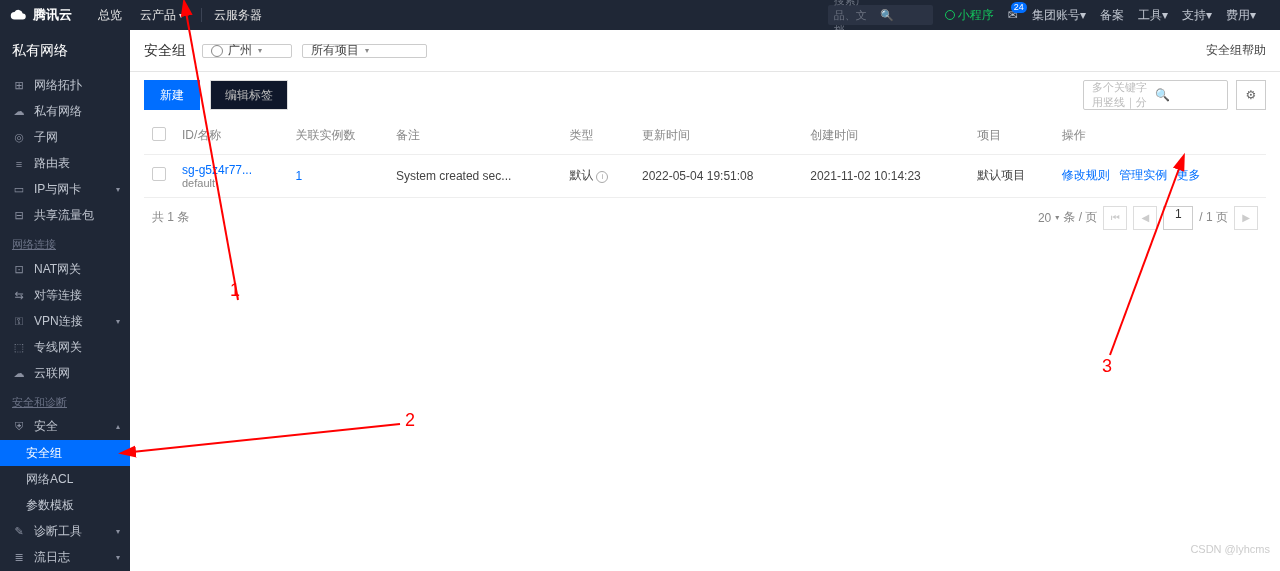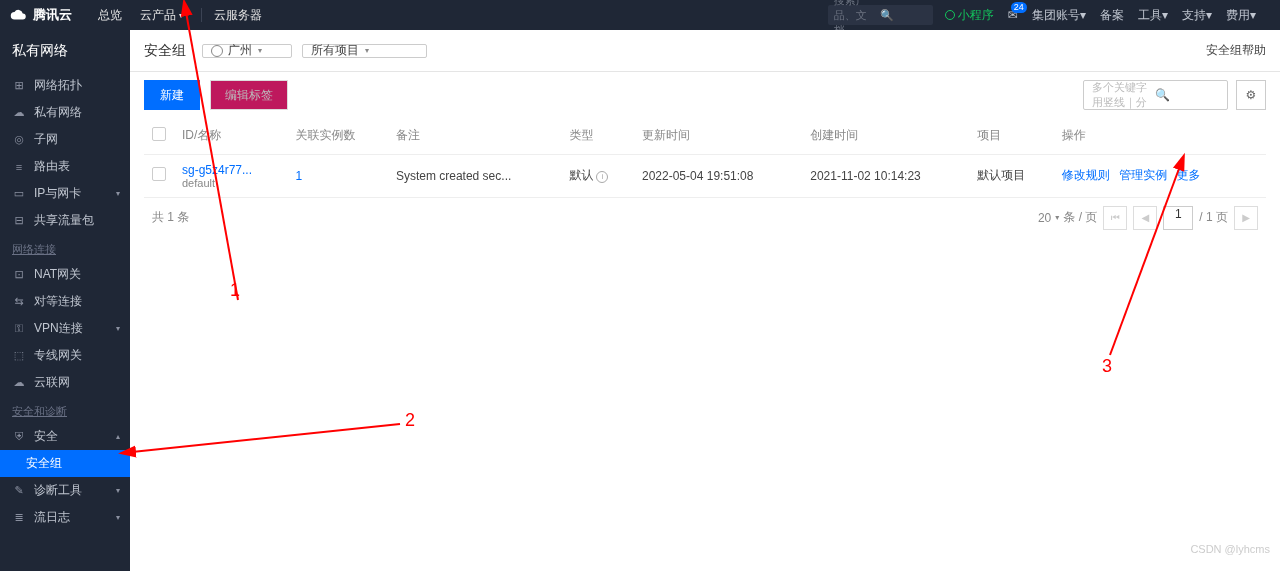--- a/index.html
+++ b/index.html
@@ -41,21 +41,21 @@
 .page-header { height: 42px; border-bottom: 1px solid #e5e5e5; display: flex; align-items: center; padding: 0 14px; }
 .page-header h3 { font-size: 14px; font-weight: 500; margin-right: 16px; }
 .select { height: 14px; border: 1px solid #ccc; border-radius: 2px; display: flex; align-items: center; padding: 0 8px; font-size: 12px; color: #444; margin-right: 10px; cursor: pointer; }
 .select .globe { width: 12px; height: 12px; border: 1px solid #888; border-radius: 50%; margin-right: 5px; }
 .select .tri { margin-left: 6px; font-size: 8px; color: #888; }
 .page-header .spacer { flex: 1; }
 .page-header .help { color: #444; font-size: 12px; }
 
 .toolbar { height: 46px; display: flex; align-items: center; padding: 0 14px; }
 .btn-primary { background: #006eff; color: #fff; border: none; height: 30px; padding: 0 16px; font-size: 12px; cursor: pointer; }
-.btn-ghost { background: #be185d; color: #bbb; border: 1px solid #ddd; height: 30px; padding: 0 14px; font-size: 12px; margin-left: 10px; cursor: not-allowed; }
+.btn-ghost { background: #0f172a; color: #bbb; border: 1px solid #ddd; height: 30px; padding: 0 14px; font-size: 12px; margin-left: 10px; cursor: not-allowed; }
 .toolbar .spacer { flex: 1; }
 .search-field { height: 30px; border: 1px solid #ccc; border-radius: 2px; display: flex; align-items: center; padding: 0 8px; width: 145px; }
 .search-field span { color: #bbb; font-size: 11px; flex: 1; }
 .search-field .si { color: #888; font-size: 12px; }
 .cfg-btn { width: 30px; height: 30px; border: 1px solid #ccc; margin-left: 8px; display: flex; align-items: center; justify-content: center; cursor: pointer; color: #666; }
 
 .table-wrap { padding: 0 14px; }
 table { width: 100%; border-collapse: collapse; font-size: 12px; }
 th { text-align: left; height: 36px; color: #888; font-weight: 400; padding: 0 8px; border-bottom: 1px solid #eee; }
 td { padding: 8px; border-bottom: 1px solid #eee; color: #444; vertical-align: middle; }
@@ -178,20 +178,22 @@
         <span>云联网</span>
       </div>
 
     <div class="group-label">安全和诊断</div>
     <div class="item">
         <span class="ic">⛨</span>
         <span>安全</span>
         <span class="tri">▴</span>
       </div>
     <div class="subitem active">安全组</div>
+    <div class="subitem">网络ACL</div>
+    <div class="subitem">参数模板</div>
     <div class="item">
         <span class="ic">✎</span>
         <span>诊断工具</span>
         <span class="tri">▾</span>
       </div>
     <div class="item">
         <span class="ic">≣</span>
         <span>流日志</span>
         <span class="tri">▾</span>
       </div>

